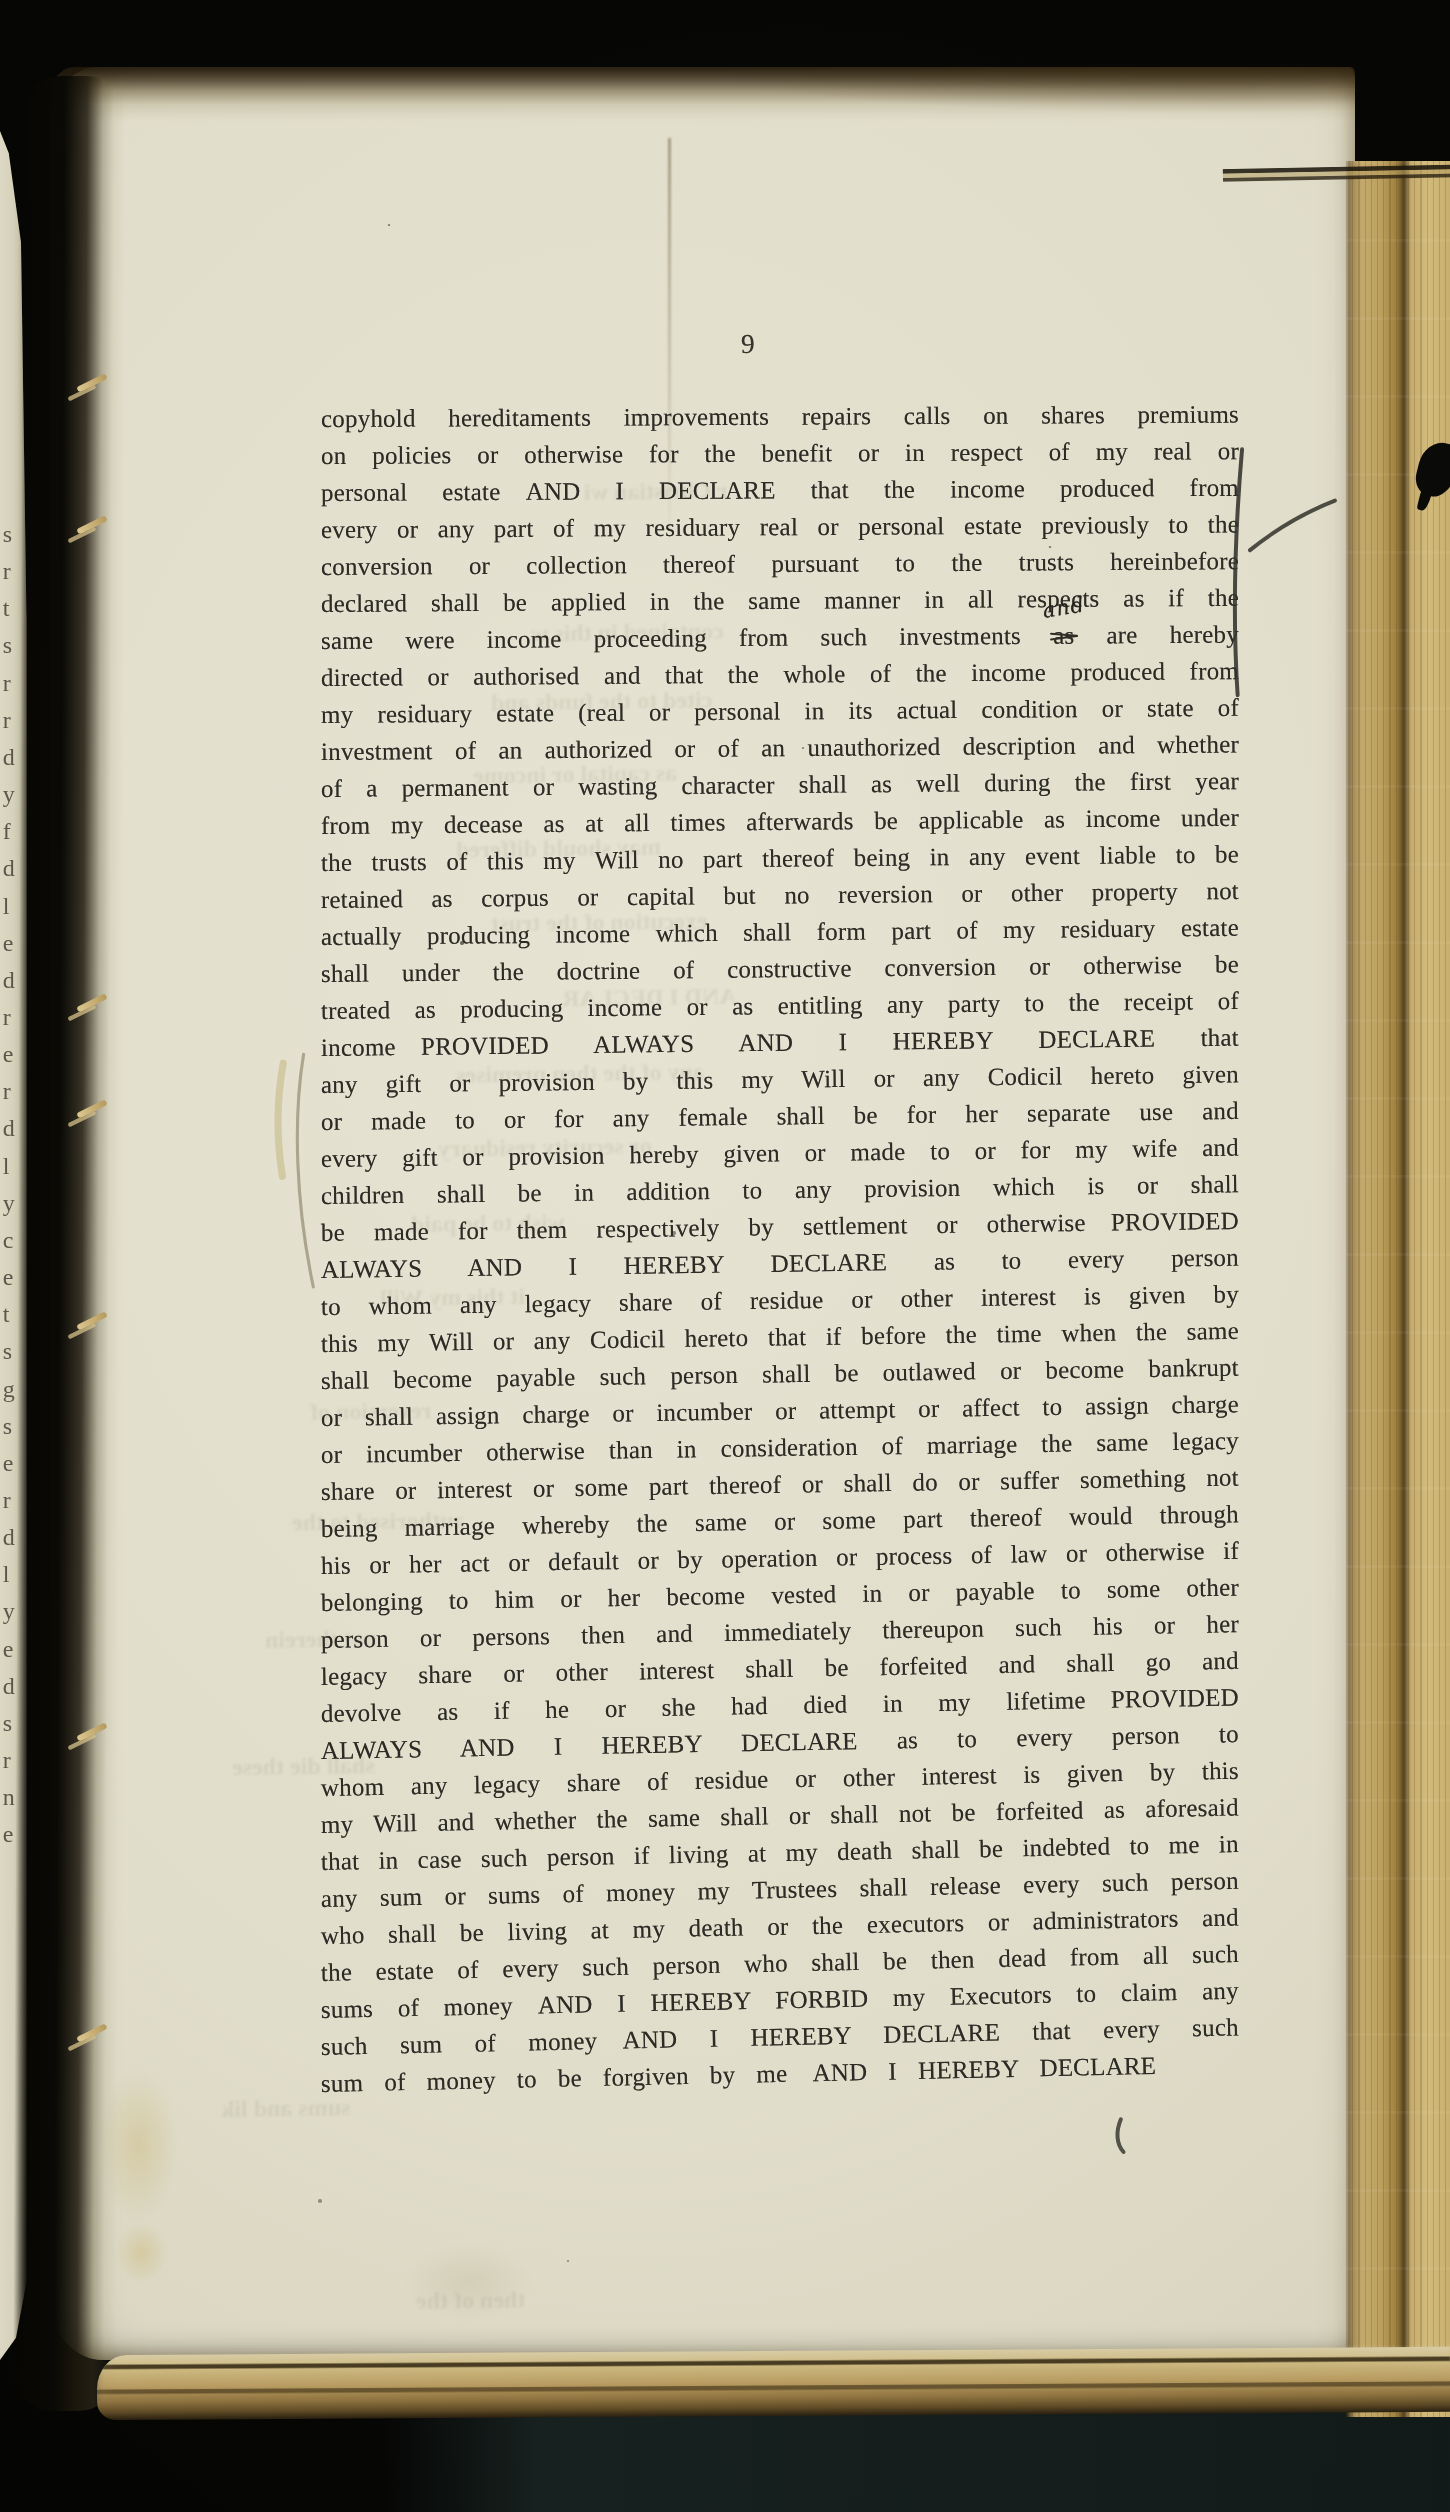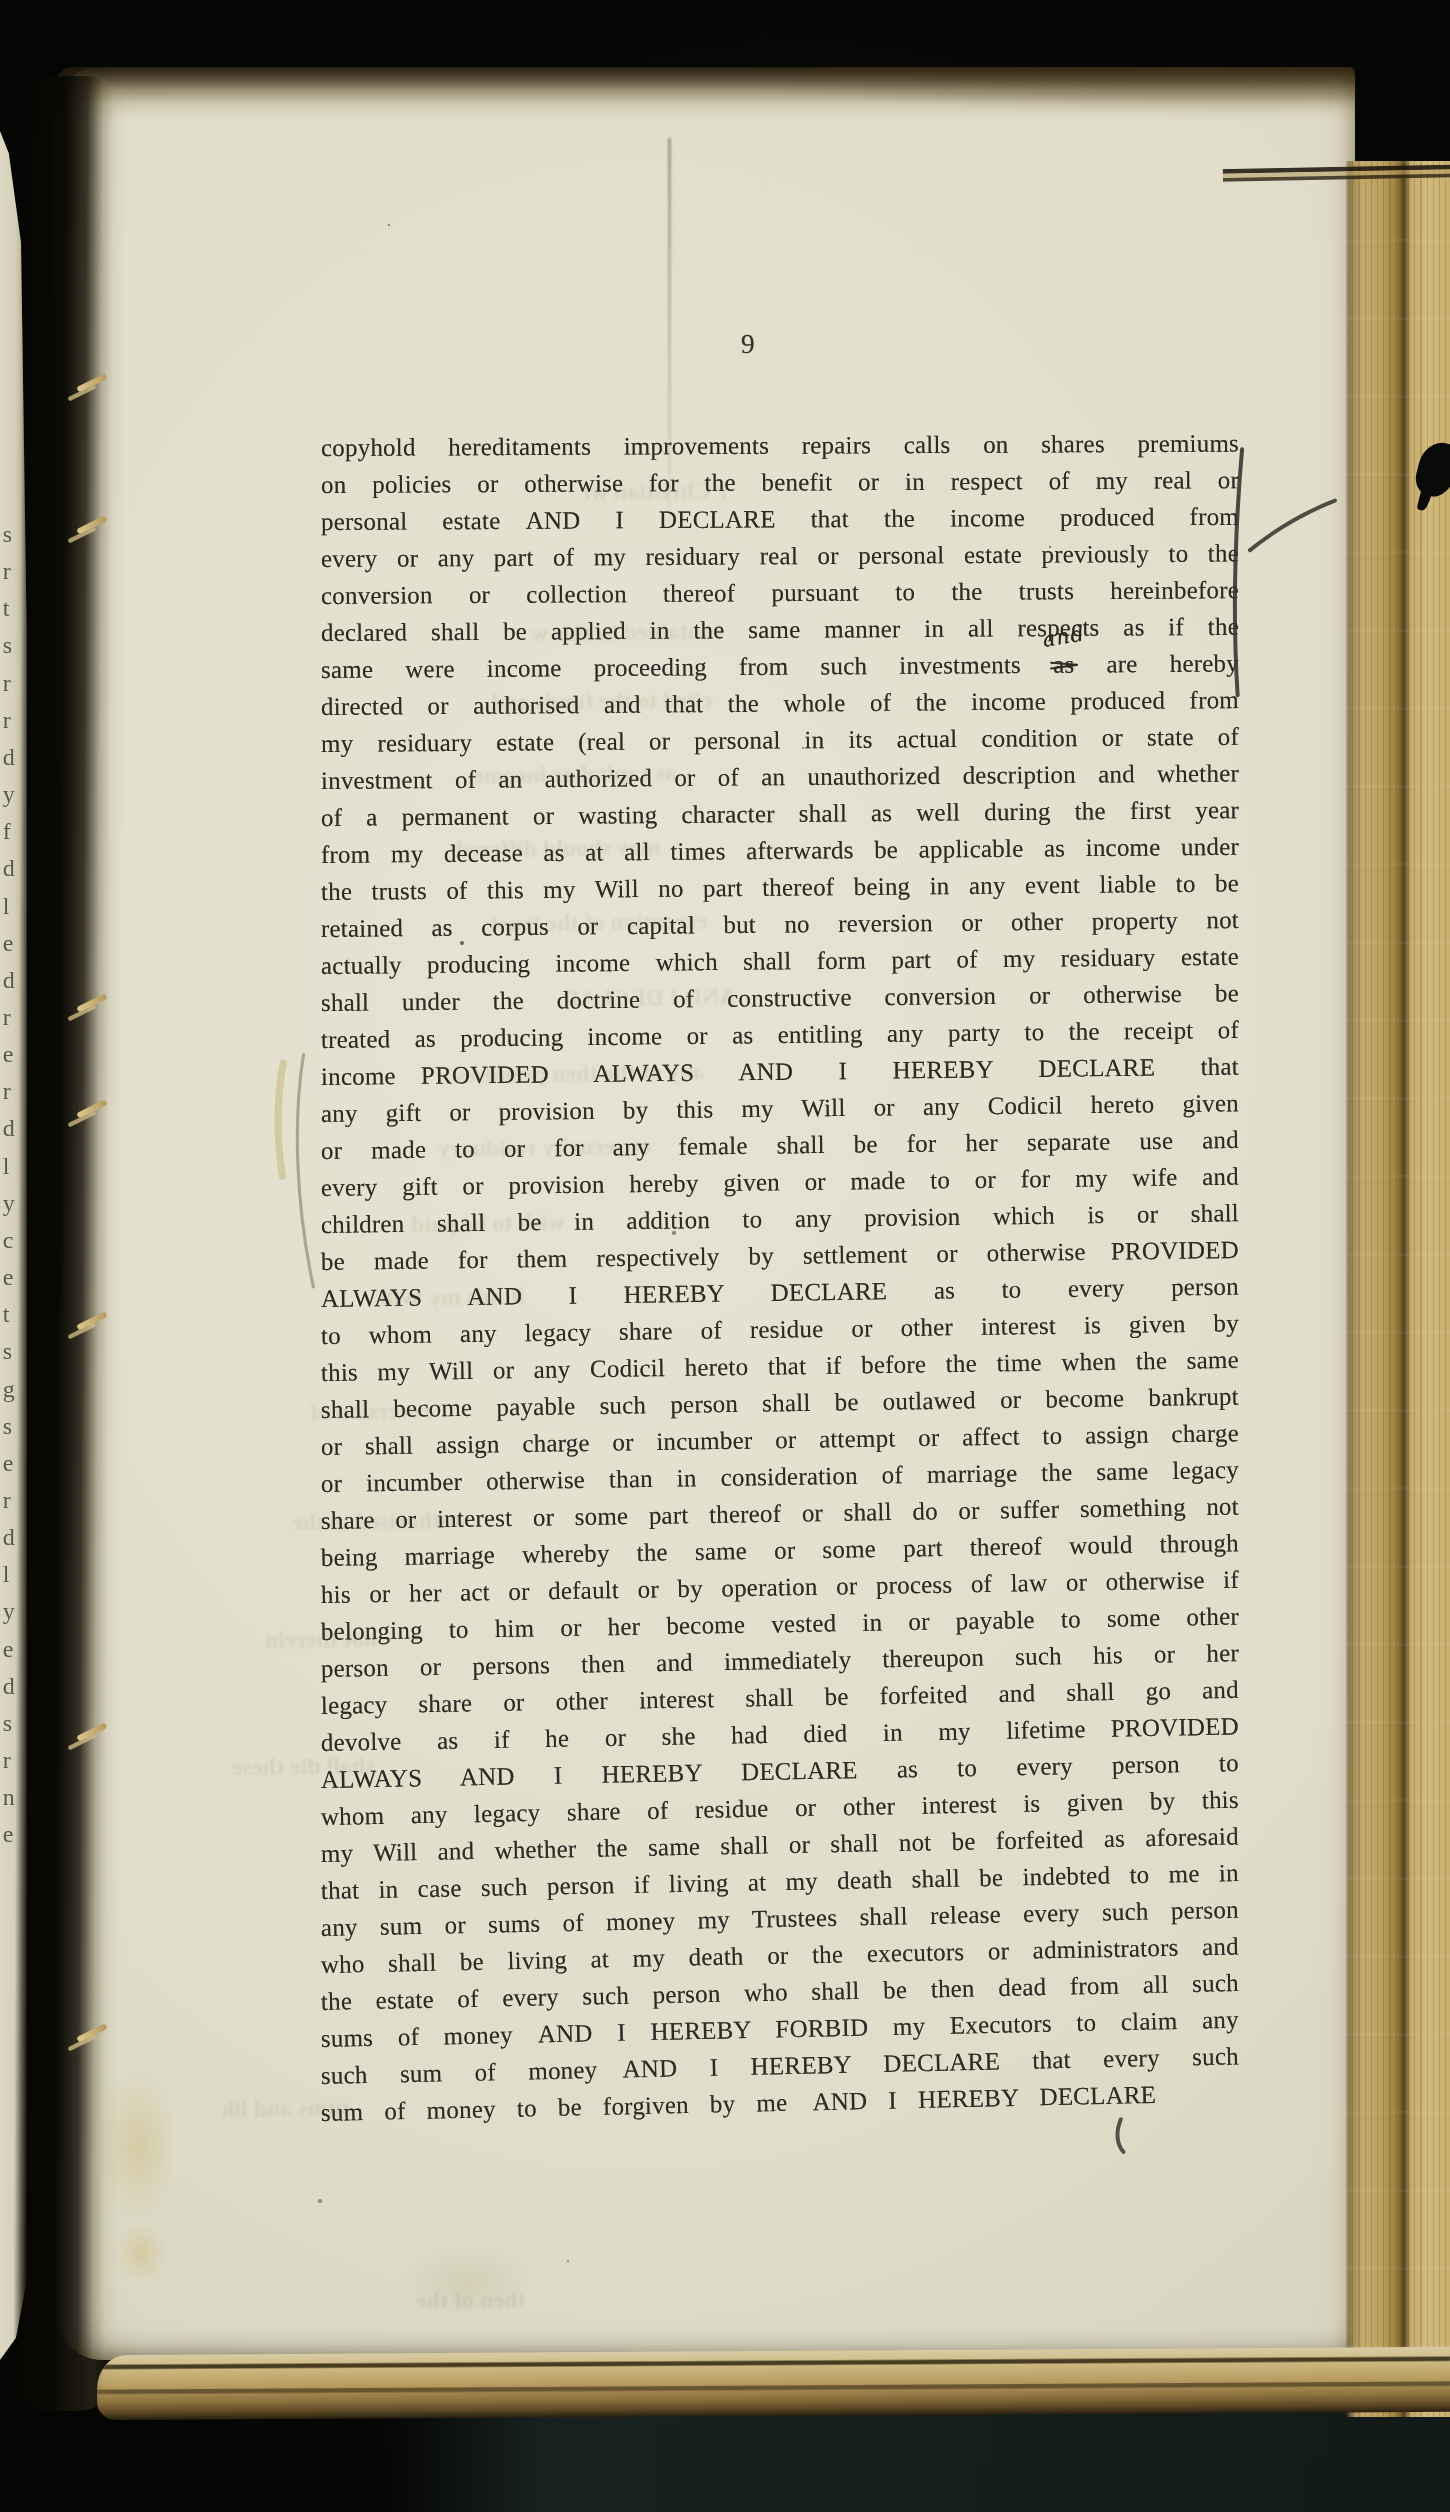--- a/index.html
+++ b/index.html
@@ -36,21 +36,21 @@
     background:radial-gradient(55% 120% at 88% 0%, rgba(72,54,23,.45), rgba(0,0,0,0) 70%);}
   .crease{position:absolute;left:617px;top:71px;width:2.7px;height:407px;filter:blur(0.9px);
     background:linear-gradient(to bottom, rgba(92,77,42,.45), rgba(92,77,42,0));}
   
   .bleed-layer{position:absolute;inset:0;z-index:4;pointer-events:none;}
   .bleed{position:absolute;font-weight:bold;font-size:24px;color:#6f6f58;opacity:.12;
     filter:blur(1.2px);transform:scaleX(-1) rotate(.8deg);white-space:nowrap;}
   
   .page-number{position:absolute;left:741px;top:329px;z-index:5;font-size:27.4px;color:#35342c;
     transform:rotate(-.4deg);text-shadow:0 0 0.4px rgba(53,52,44,.6);}
-  .text-block{position:absolute;left:321px;top:429px;width:918px;z-index:5;}
+  .text-block{position:absolute;left:321px;top:400px;width:918px;z-index:5;}
   .line{position:relative;height:37px;line-height:37px;font-size:25px;color:var(--ink,#2c2b25);
     text-align:justify;text-align-last:justify;word-spacing:1.4px;letter-spacing:0.2px;
     transform-origin:0 60%;text-shadow:0 0 0.5px rgba(44,43,37,.55);overflow:visible;}
   .line.last{width:91%;}
   .struck{position:relative;}
   .struck::before,.struck::after{content:'';position:absolute;left:-3.5px;right:-3.5px;height:2.1px;
     background:#2e2d26;border-radius:1.8px;}
   .struck::before{top:56%;transform:rotate(-7deg);}
   .struck::after{top:44%;transform:rotate(5deg);}
   .inserted{position:absolute;left:-10.6px;top:-24px;font-style:italic;font-size:21px;height:21px;

